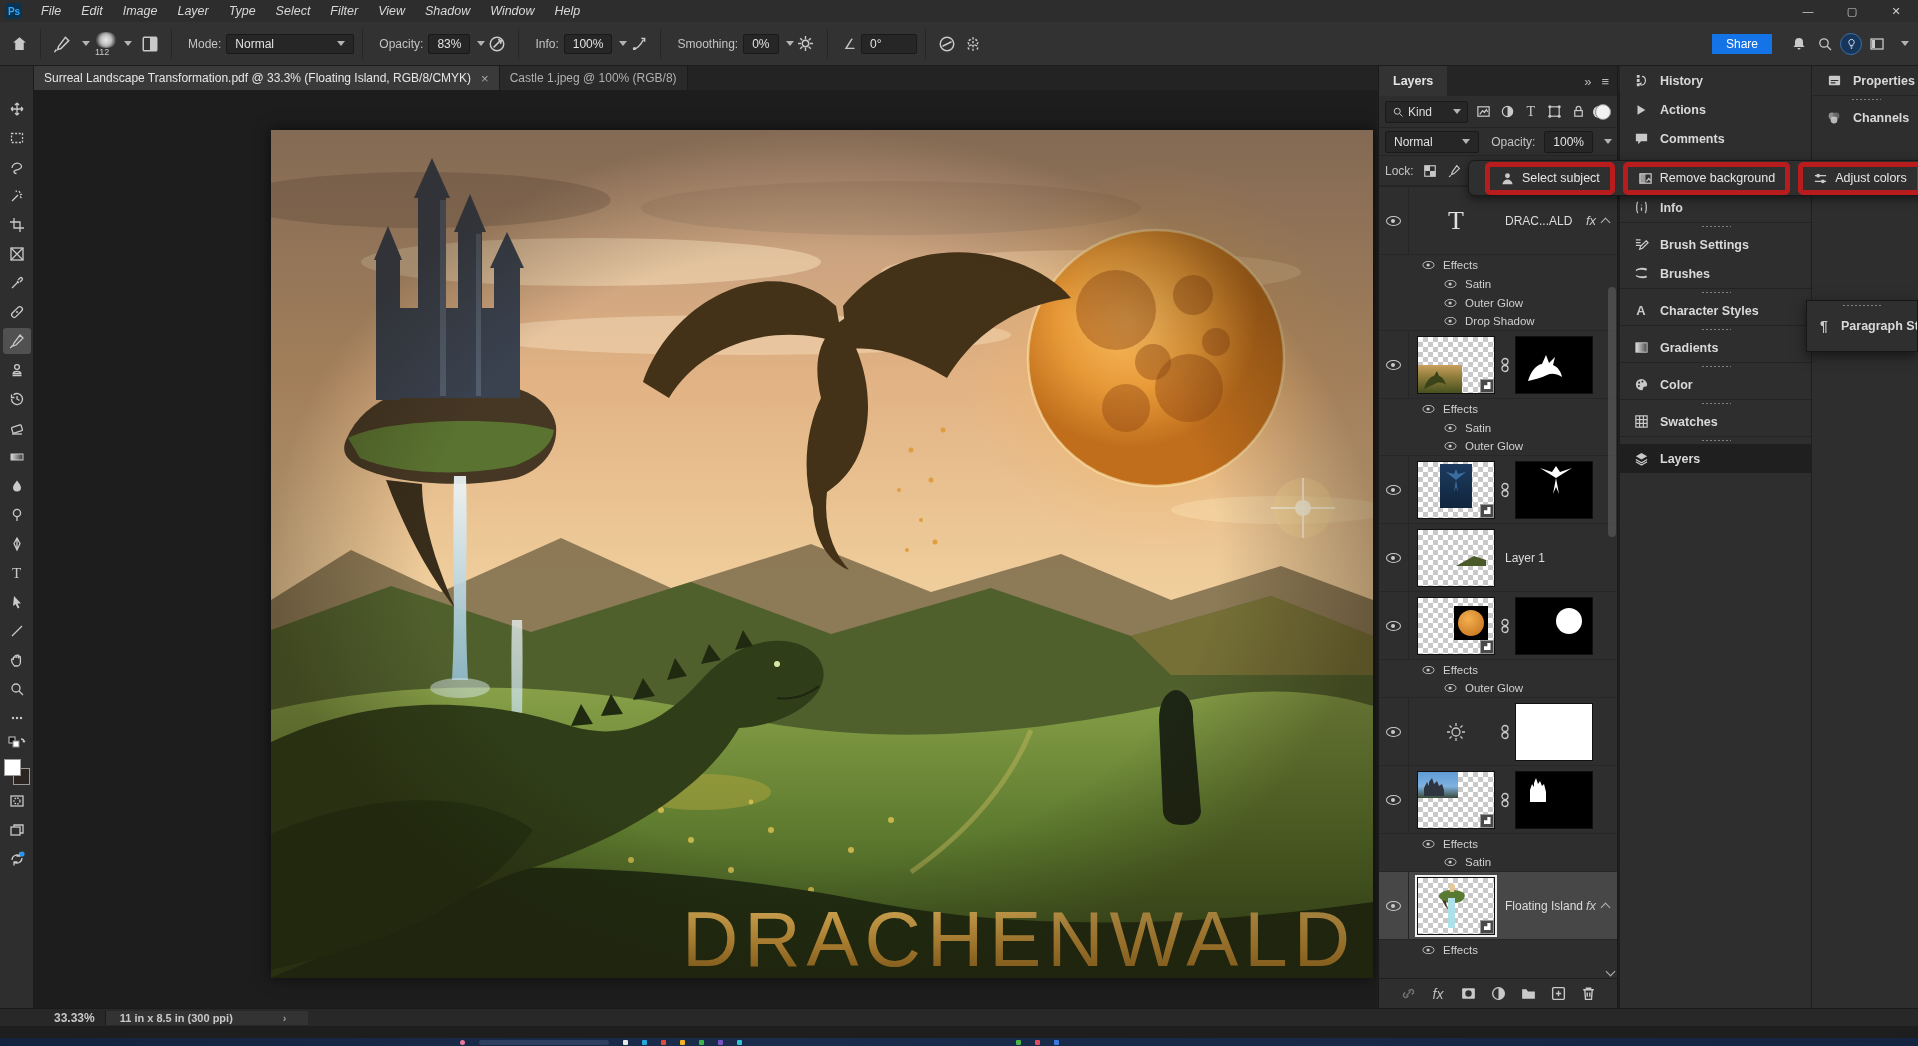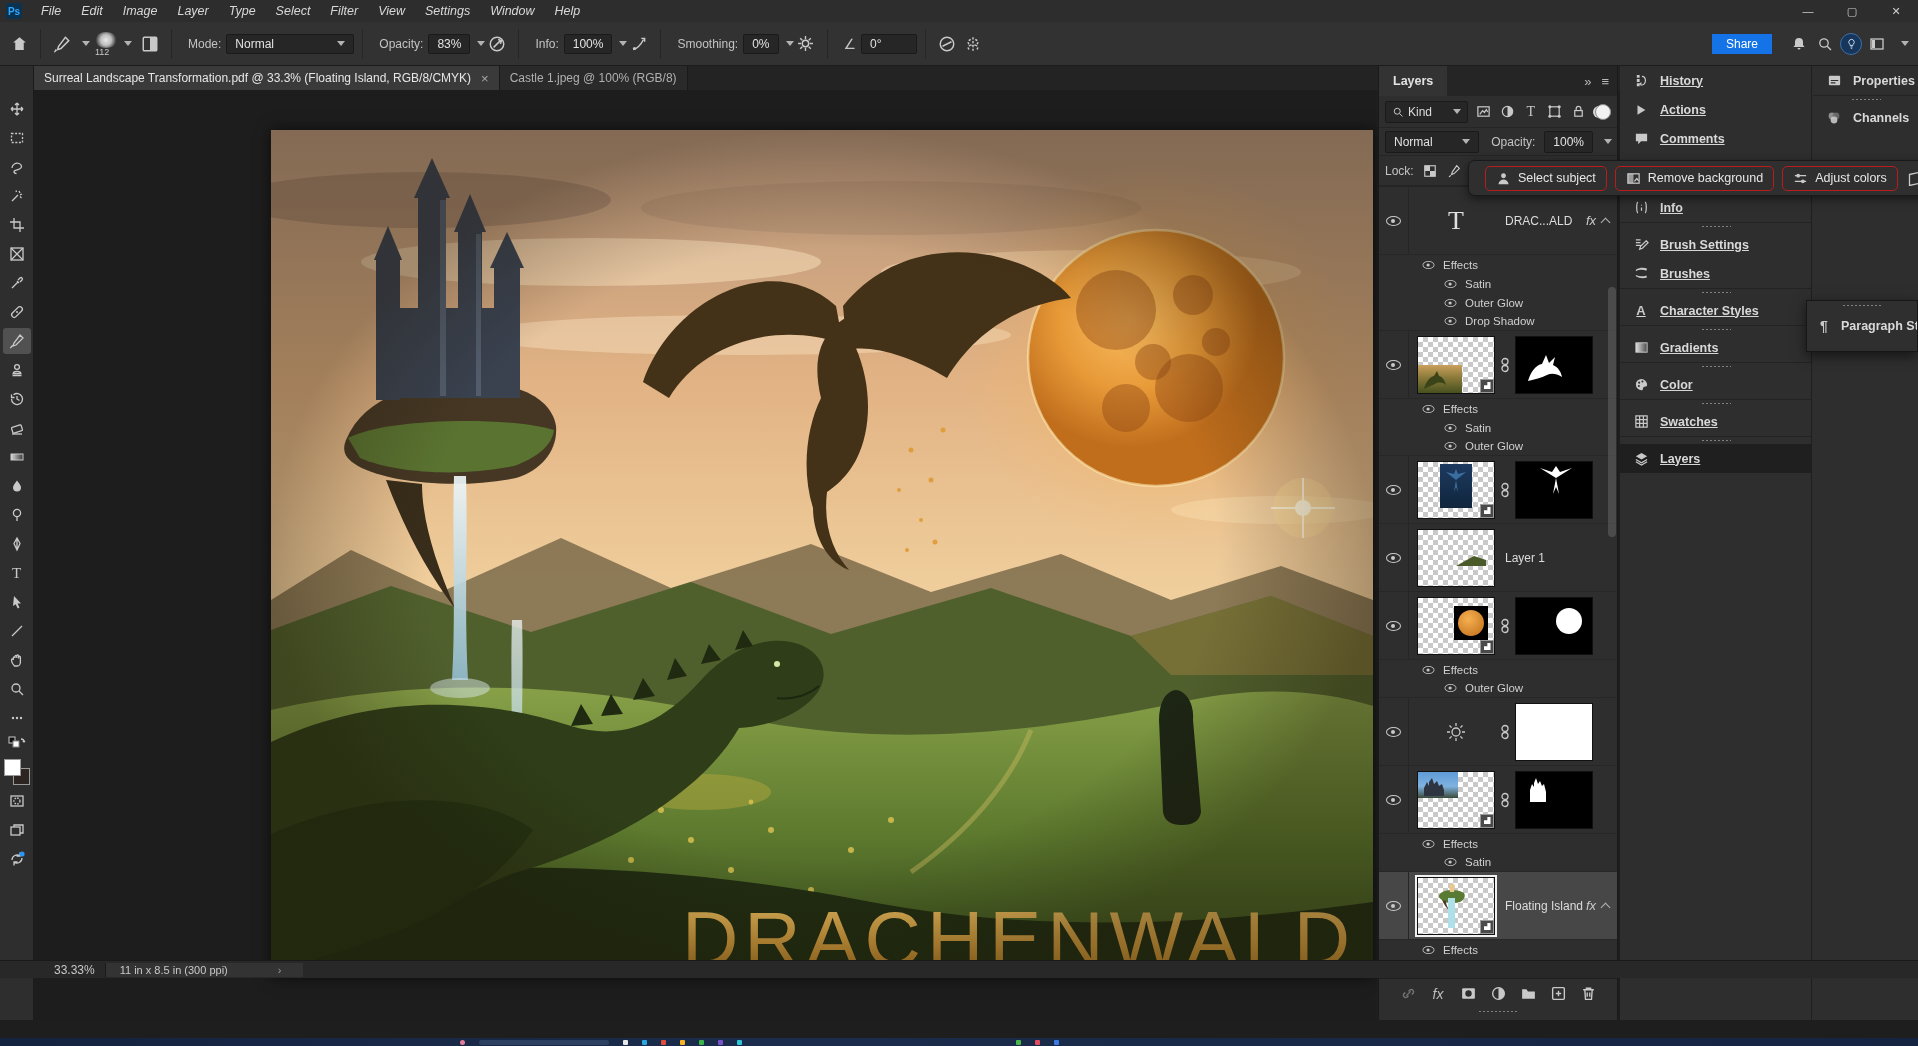--- a/index.html
+++ b/index.html
@@ -85,39 +85,39 @@
   .adjthumb { width:78px; height:58px; margin-left:8px; display:flex; align-items:center; justify-content:center; flex:none; }
   #lp-scroll { position:absolute; right:1px; top:100px; width:8px; height:250px; background:#5a5a5a; border-radius:4px; opacity:.65; }
   .scroll-chev { position:absolute; right:2px; width:10px; height:10px; color:#9a9a9a; font-size:9px; display:flex; align-items:center; justify-content:center; }
   #lp-bottombar { height:30px; border-top:1px solid #1f1f1f; display:flex; align-items:center; justify-content:space-evenly; padding:0 10px; }
   .lb-ico { width:22px; height:22px; display:flex; align-items:center; justify-content:center; color:#bdbdbd; }
   #lp-grip { height:8px; display:flex; align-items:center; justify-content:center; }
   .grip-h { width:40px; height:4px; background-image:radial-gradient(#808080 1px, transparent 1.2px); background-size:4px 3px; }
 
   
   #right-dock { position:absolute; left:1620px; top:66px; width:298px; height:954px; background:#2e2e2e; z-index:14; }
-  #dock-col1 { position:absolute; left:0; top:0; width:192px; height:100%; border-right:1px solid #1f1f1f;text-decoration:underline; }
+  #dock-col1 { position:absolute; left:0; top:0; width:192px; height:100%; border-right:1px solid #1f1f1f; }
   #dock-col2 { position:absolute; left:193px; top:0; width:105px; height:100%; }
   .dock-item { display:flex; align-items:center; gap:10px; height:29px; padding:0 12px; color:#d9d9d9; font-size:12.5px; font-weight:bold; }
   .dock-item.selected { background:#1f1f1f; }
   .dock-sep { border-top:1px solid #232323; height:8px; display:flex; align-items:center; justify-content:center; }
   .dock-ico { width:18px; height:18px; display:flex; align-items:center; justify-content:center; flex:none; color:#c8c8c8; }
 
   
   #context-bar { position:absolute; left:1468px; top:160px; height:36px; width:460px; background:#2f2f2f; border:1px solid #191919; border-radius:7px; box-shadow:0 3px 10px rgba(0,0,0,.5); display:flex; align-items:center; gap:8px; padding:0 8px; z-index:50; }
-  .ctx-btn { display:flex; align-items:center; gap:7px; border:1px solid #b91c1c; border-radius:5px; padding:4px 10px; color:#e6e6e6; font-size:12.5px; white-space:nowrap; }
+  .ctx-btn { display:flex; align-items:center; gap:7px; border:5px solid #b91c1c; border-radius:5px; padding:4px 10px; color:#e6e6e6; font-size:12.5px; white-space:nowrap; }
   .ctx-ico-btn { width:26px; height:26px; display:flex; align-items:center; justify-content:center; color:#cfcfcf; }
 
   
   #float-paragraph { position:absolute; left:1806px; top:300px; width:112px; height:52px; background:#2f2f2f; border:1px solid #161616; box-shadow:0 4px 12px rgba(0,0,0,.55); display:flex; align-items:center; gap:8px; padding:0 8px; z-index:45; overflow:hidden; }
   #float-paragraph .grip-h { position:absolute; top:3px; left:50%; transform:translateX(-50%); }
   .fp-label { font-size:12.5px; font-weight:bold; color:#d9d9d9; white-space:nowrap; }
 
   
-  #statusbar { position:absolute; left:0; top:960px; width:1918px; height:18px; background:#282828; border-top:1px solid #1a1a1a; display:flex; align-items:center; font-size:11px; z-index:30; }
+  #statusbar { position:absolute; left:0; top:1008px; width:1918px; height:18px; background:#282828; border-top:1px solid #1a1a1a; display:flex; align-items:center; font-size:11px; z-index:30;font-weight:bold; }
   #status-zoom { margin-left:44px; color:#c8c8c8; padding:0 10px; border-right:1px solid #1a1a1a; font-size:12px; }
   #status-doc { background:#333; color:#c8c8c8; padding:1px 22px 1px 14px; display:flex; align-items:center; gap:50px; }
   #taskbar { position:absolute; left:0; top:1038px; width:1918px; height:8px; background:linear-gradient(90deg,#14233f,#1b2c4c 40%,#152441); z-index:60; display:flex; align-items:center; gap:14px; padding-left:460px; }
   .tb-dot { width:5px; height:5px; border-radius:1px; }
   .tb-pill { width:130px; height:5px; border-radius:3px; background:#2e4061; }
 
   .share-btn { background:#1473e6; color:#fff; font-size:12px; border-radius:0; padding:3px 14px; margin-right:14px; }
   .top-ico { width:26px; height:24px; display:flex; align-items:center; justify-content:center; color:#cfcfcf; }
   .bulb-circle { width:22px; height:22px; border-radius:50%; background:#16365c; border:1px solid #3f6ea5; display:flex; align-items:center; justify-content:center; }
 </style>
@@ -129,21 +129,21 @@
   <div id="menubar">
     <div class="pslogo">Ps</div>
     <div class="menu-item">File</div>
     <div class="menu-item">Edit</div>
     <div class="menu-item">Image</div>
     <div class="menu-item">Layer</div>
     <div class="menu-item">Type</div>
     <div class="menu-item">Select</div>
     <div class="menu-item">Filter</div>
     <div class="menu-item">View</div>
-    <div class="menu-item">Settings</div>
+    <div class="menu-item">Shadow</div>
     <div class="menu-item">Window</div>
     <div class="menu-item">Help</div>
     <div id="win-controls">
       <div class="winbtn">—</div>
       <div class="winbtn">▢</div>
       <div class="winbtn">✕</div>
     </div>
   </div>
 
   <div id="optionsbar">

